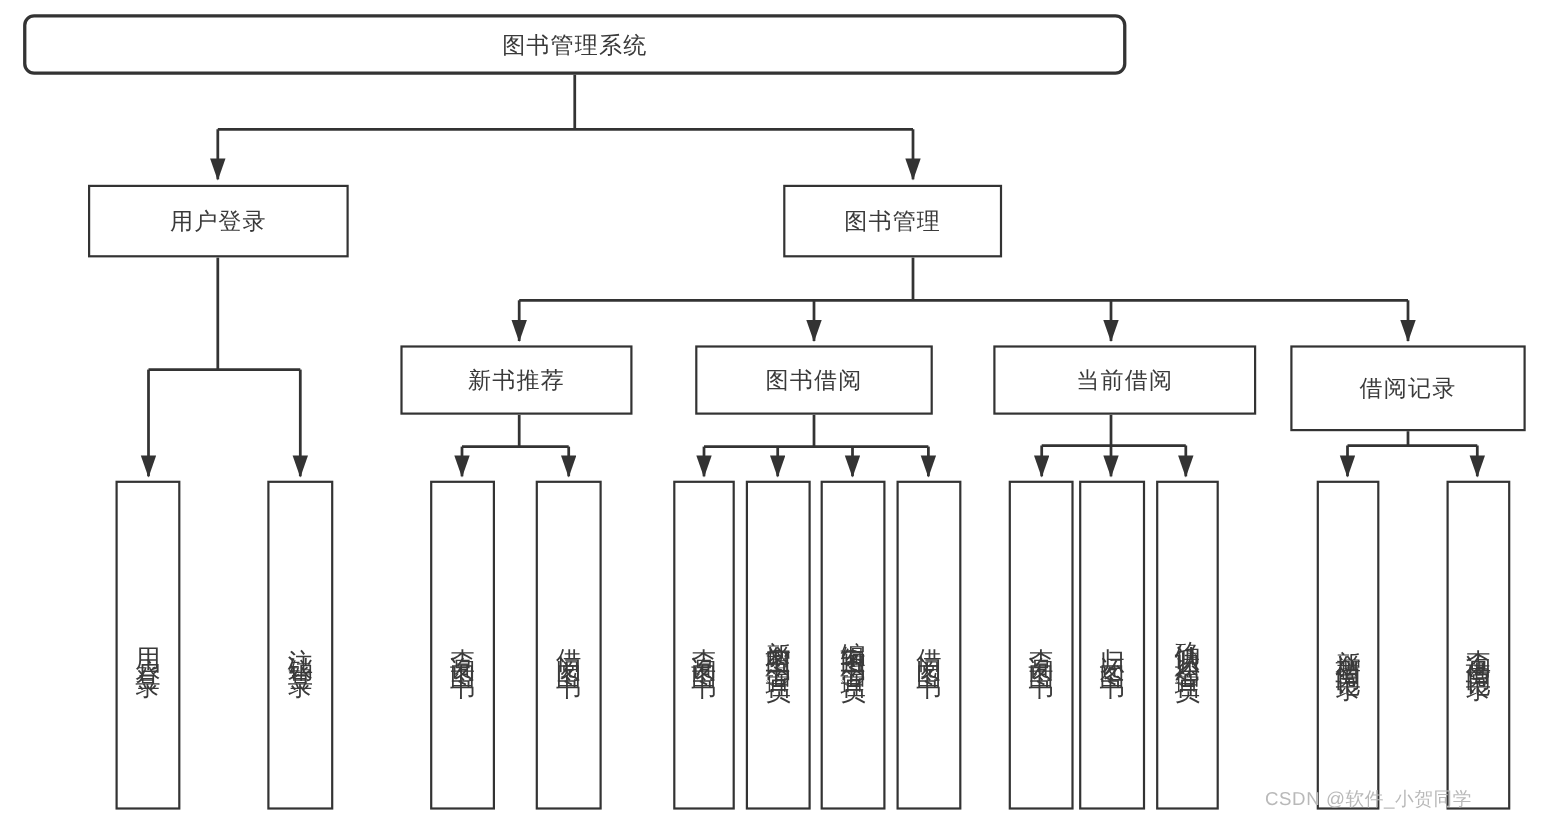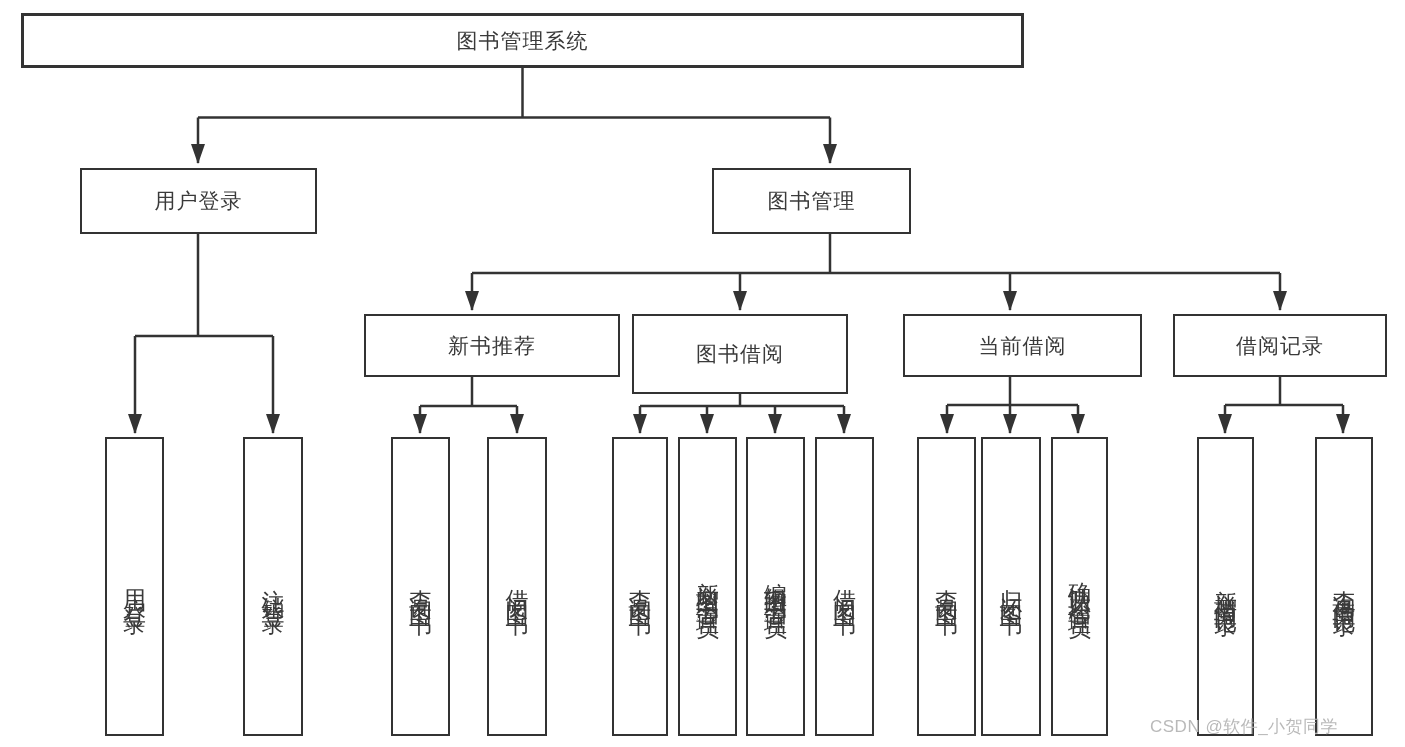--- a/index.html
+++ b/index.html
@@ -26,21 +26,21 @@
     display: flex;
     align-items: center;
     justify-content: center;
     z-index: 2;
   }
   .h-box {
     font-size: 21px;
     letter-spacing: 1px;
     white-space: nowrap;
   }
-  .root-box { border-width: 3px; }
+  .root-box { border-width: 3px; border-radius: 10px; }
   .v-box {
     writing-mode: vertical-rl;
     text-orientation: upright;
     font-size: 23px;
     letter-spacing: 8px;
     line-height: 1;
     padding: 6px 0;
   }
   .v-box.long { letter-spacing: 5px; }
   .watermark {
@@ -121,24 +121,24 @@
         <path d="M1343 405 V433" marker-end="url(#arrow)"></path>
       </g>
     </g>
   </svg>
 
   <div class="box h-box root-box" style="left:21px; top:13px; width:1003px; height:55px;">图书管理系统</div>
 
   <div class="box h-box" style="left:80px; top:168px; width:237px; height:66px;">用户登录</div>
   <div class="box h-box" style="left:712px; top:168px; width:199px; height:66px;">图书管理</div>
 
-  <div class="box h-box" style="left:364px; top:314px; width:256px; height:63px;">新书推荐</div>
-  <div class="box h-box" style="left:632px; top:314px; width:216px; height:80px;">图书借阅</div>
+  <div class="box h-box" style="left:364px; top:314px; width:211px; height:63px;">新书推荐</div>
+  <div class="box h-box" style="left:632px; top:314px; width:216px; height:63px;">图书借阅</div>
   <div class="box h-box" style="left:903px; top:314px; width:239px; height:63px;">当前借阅</div>
-  <div class="box h-box" style="left:1173px; top:314px; width:214px; height:63px;">借阅记录</div>
+  <div class="box h-box" style="left:1173px; top:314px; width:214px; height:78px;">借阅记录</div>
 
   <div class="box v-box" style="left:105px; top:437px; width:59px; height:299px;">用户登录</div>
   <div class="box v-box" style="left:243px; top:437px; width:60px; height:299px;">注销登录</div>
 
   <div class="box v-box" style="left:391px; top:437px; width:59px; height:299px;">查询图书</div>
   <div class="box v-box" style="left:487px; top:437px; width:60px; height:299px;">借阅图书</div>
 
   <div class="box v-box" style="left:612px; top:437px; width:56px; height:299px;">查询图书</div>
   <div class="box v-box long" style="left:678px; top:437px; width:59px; height:299px;">新增图书（管理员）</div>
   <div class="box v-box long" style="left:746px; top:437px; width:59px; height:299px;">编辑图书（管理员）</div>

